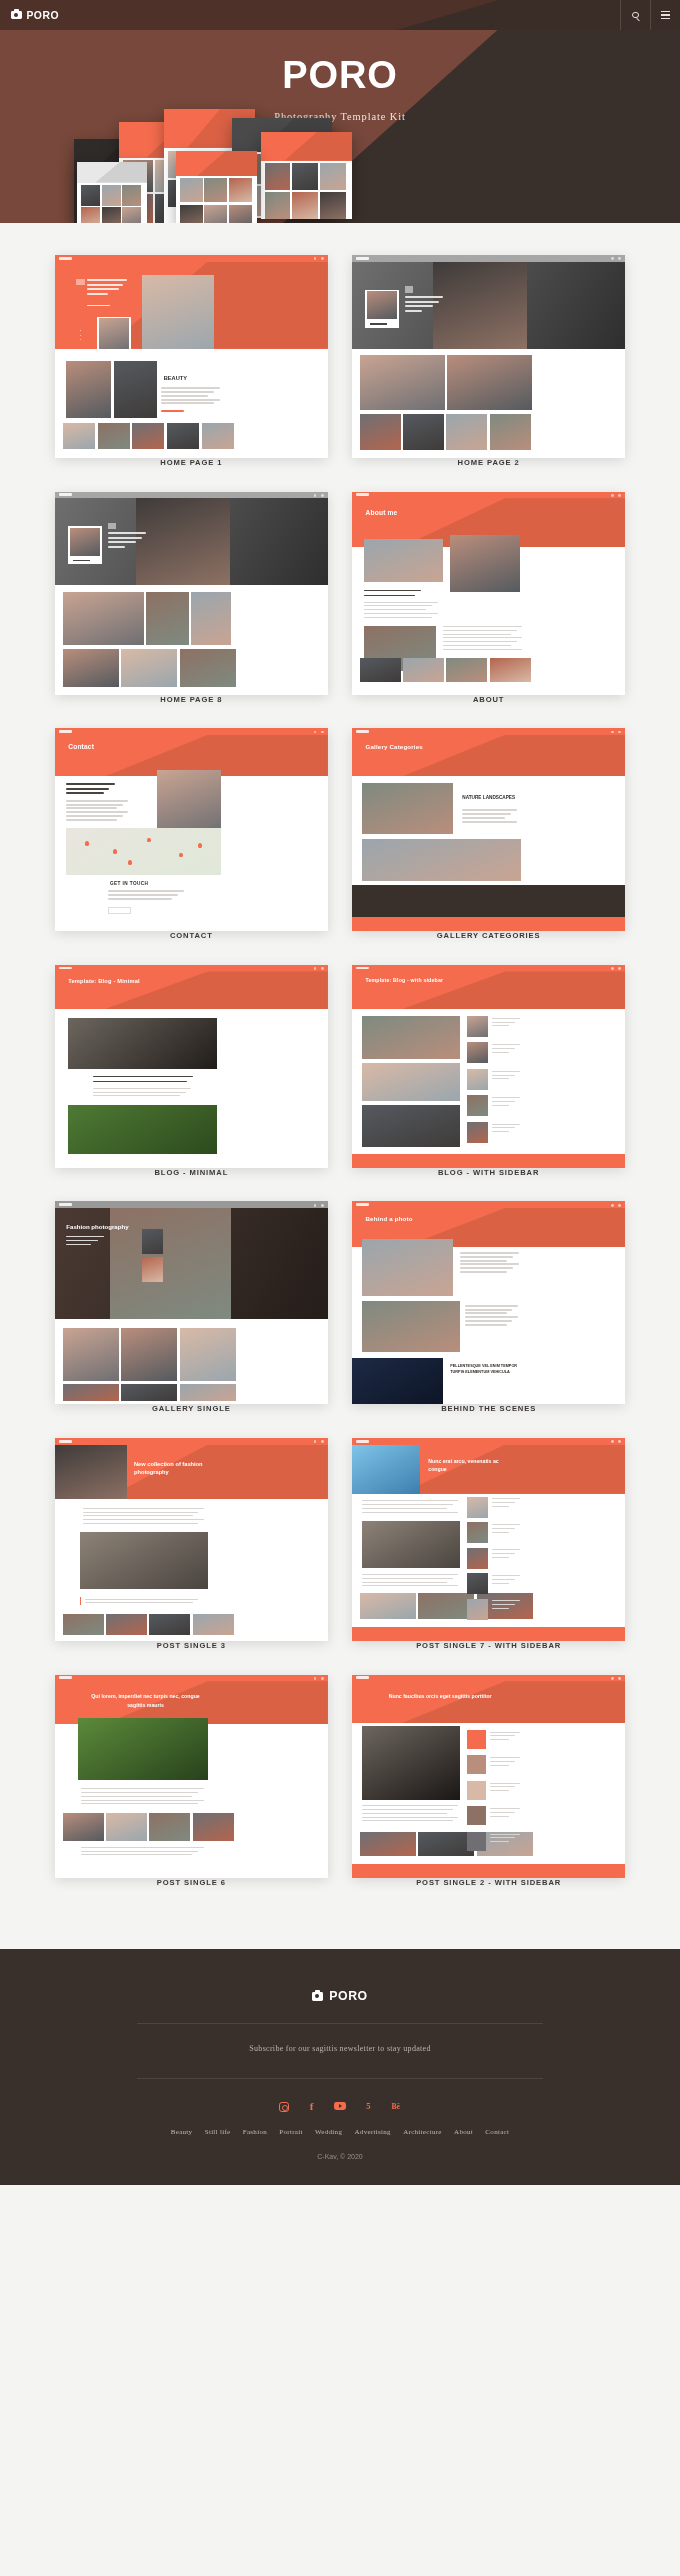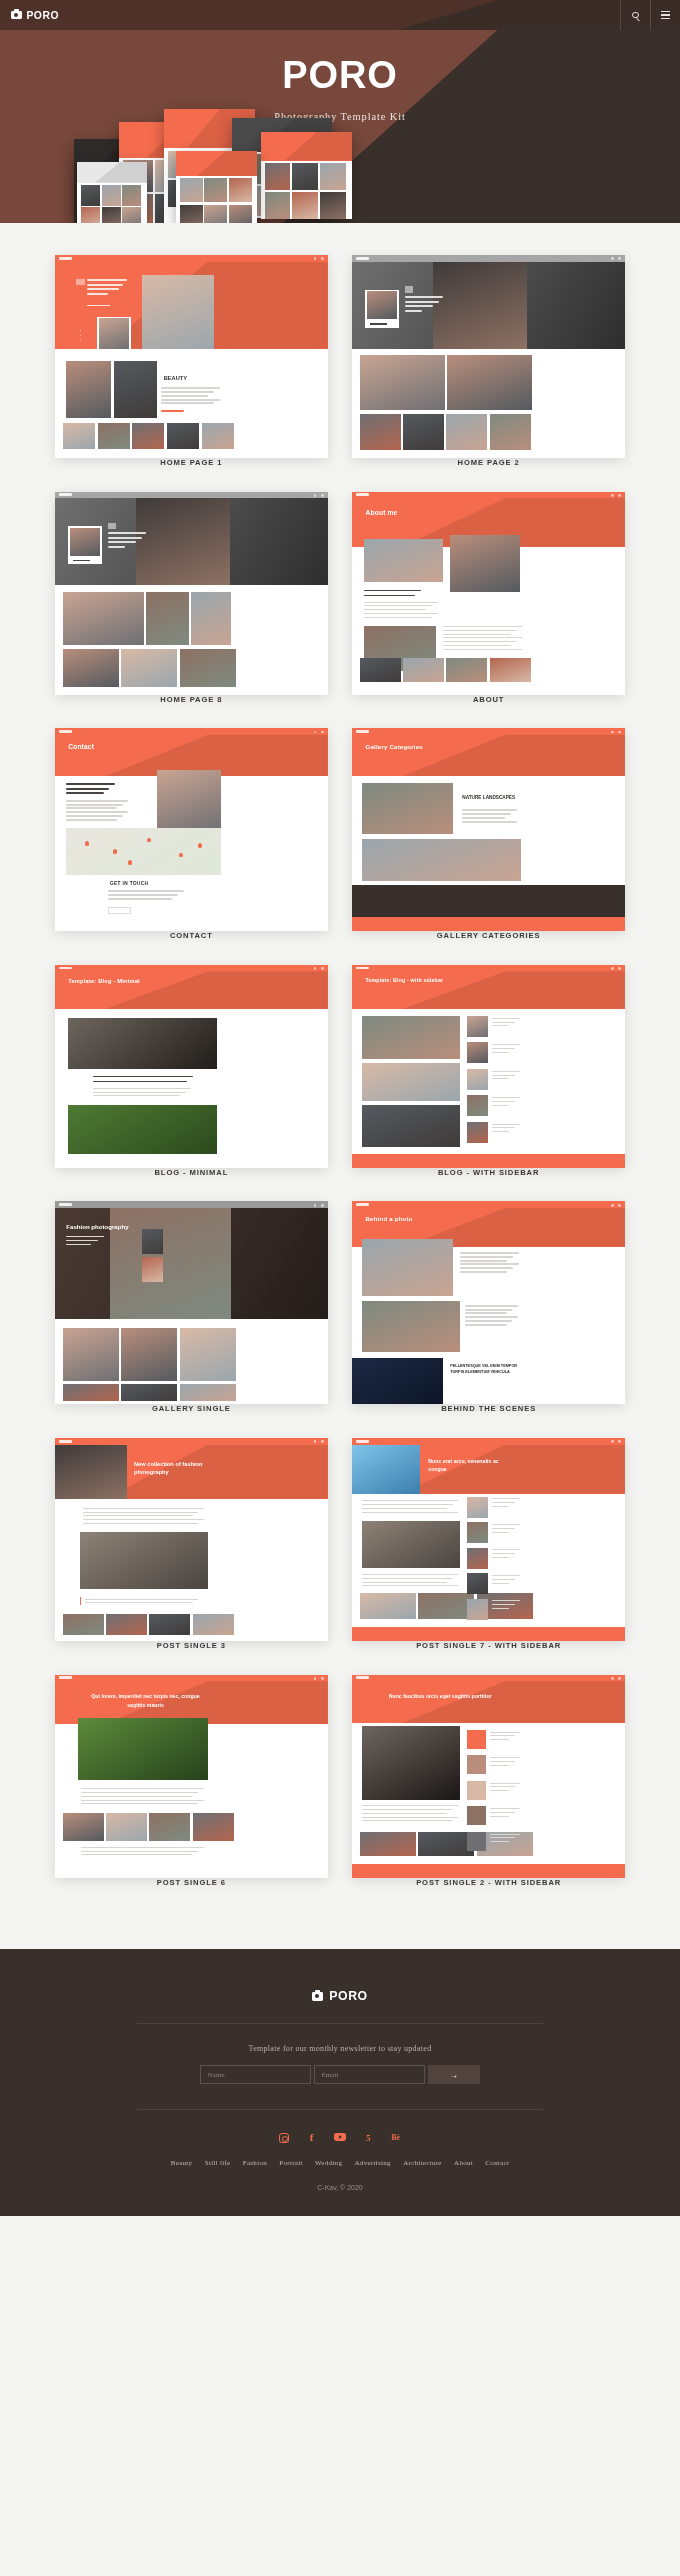--- a/index.html
+++ b/index.html
@@ -838,26 +838,21 @@
       </div>
     </div>
   </div>
 
 <div class="footer">
   <div class="footer-brand">
     <span class="cam-icon"></span>
     <span>PORO</span>
   </div>
   <div class="fdiv"></div>
-  <div class="news-text">Template for our monthly newsletter to stay updated</div>
-  <div class="news-form">
-    <input class="news-input" type="text" placeholder="Name" style="">
-    <input class="news-input" type="text" placeholder="Email" style="">
-    <button class="news-btn">→</button>
-  </div>
+  <div class="news-text">Subscribe for our sagittis newsletter to stay updated</div>
   <div class="fdiv" style="margin-top:24.6px;"></div>
   <div class="socials" id="socials">
       <div class="soc soc-ig"></div>
       <div class="soc soc-fb">f</div>
       <div class="soc soc-yt"></div>
       <div class="soc soc-5">5</div>
       <div class="soc soc-be">Bē</div>
     </div>
   <div class="flinks" id="flinks">
       <a class="flink">Beauty</a>

